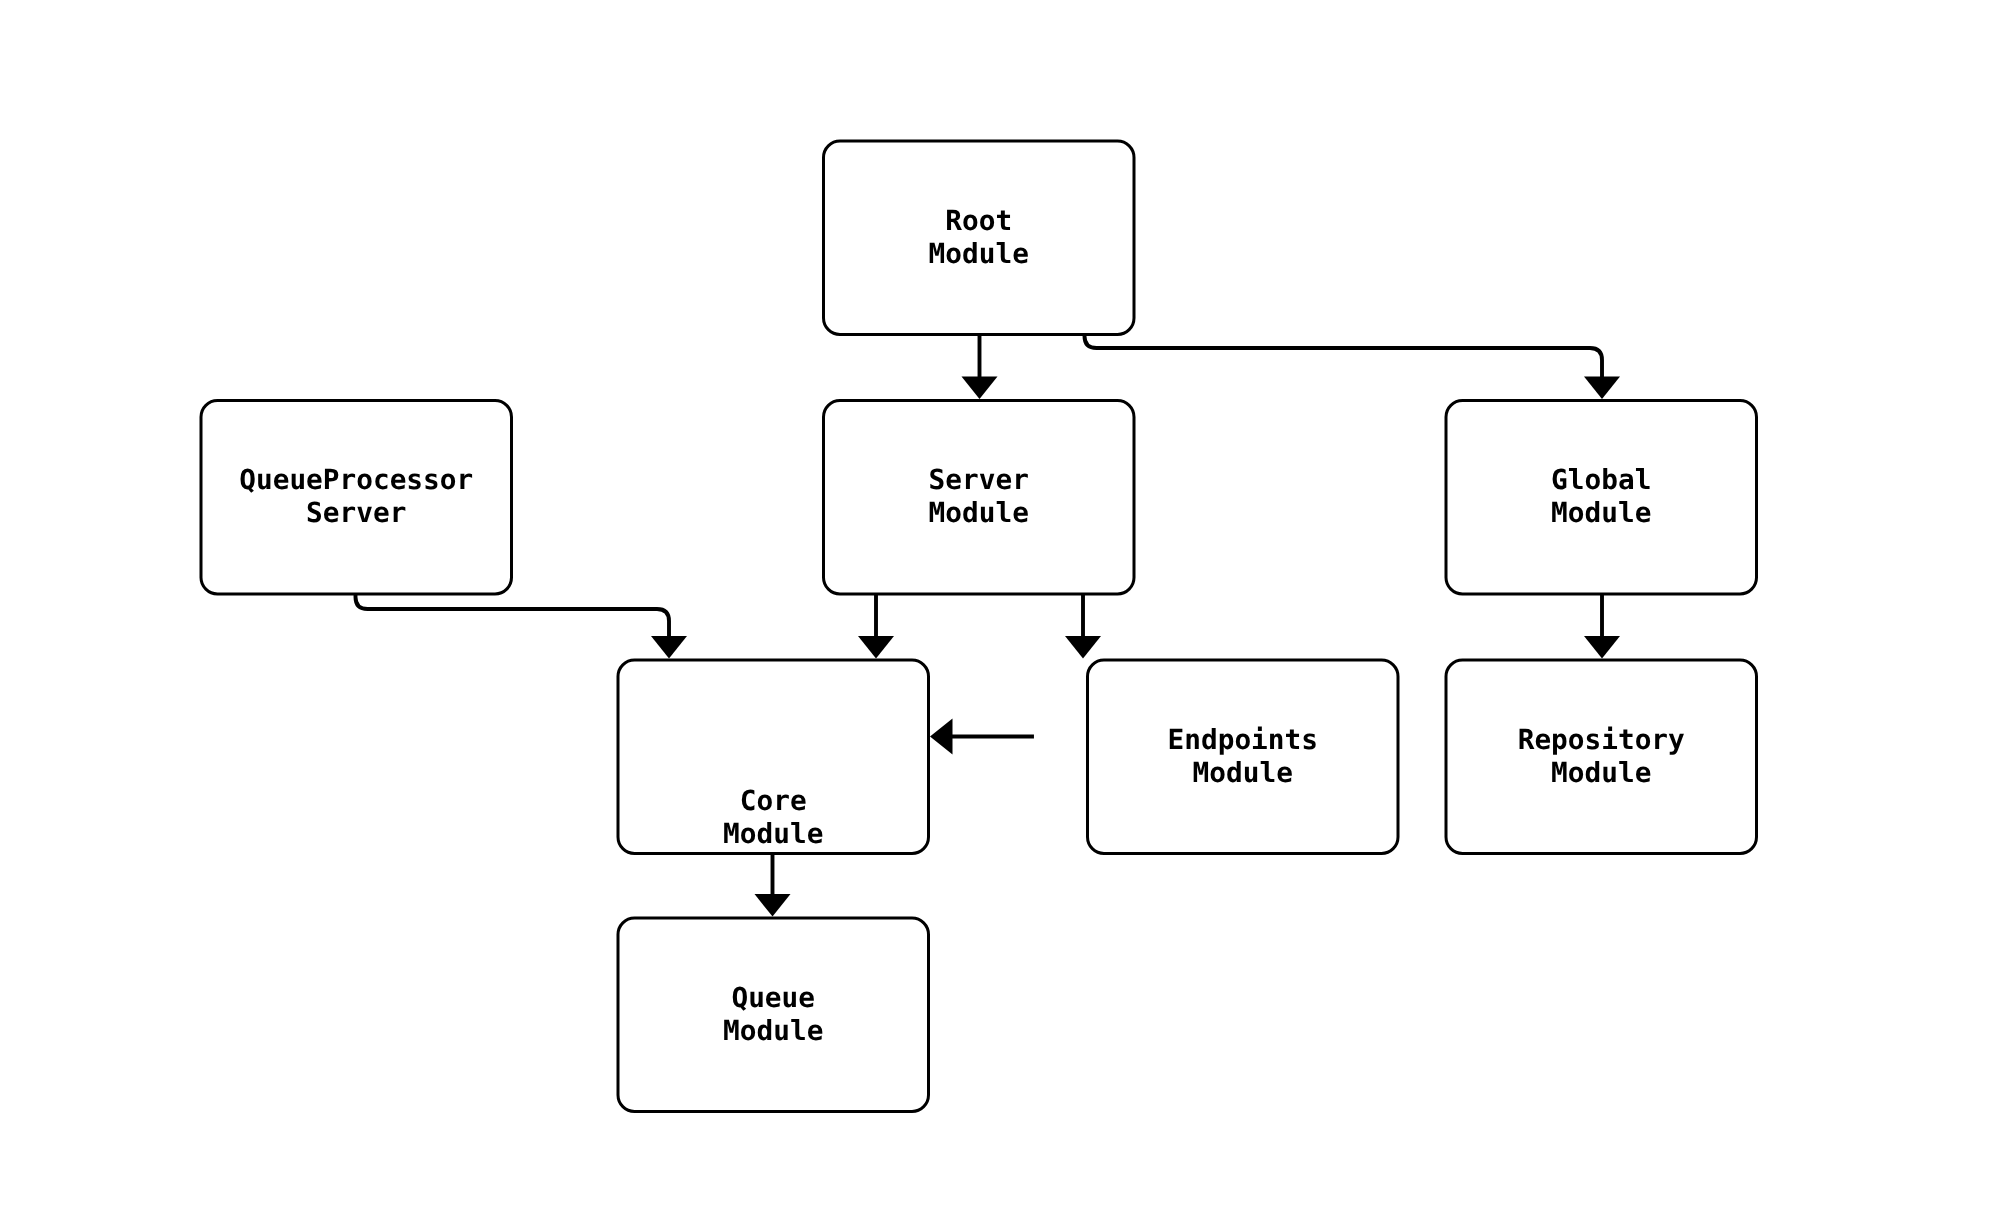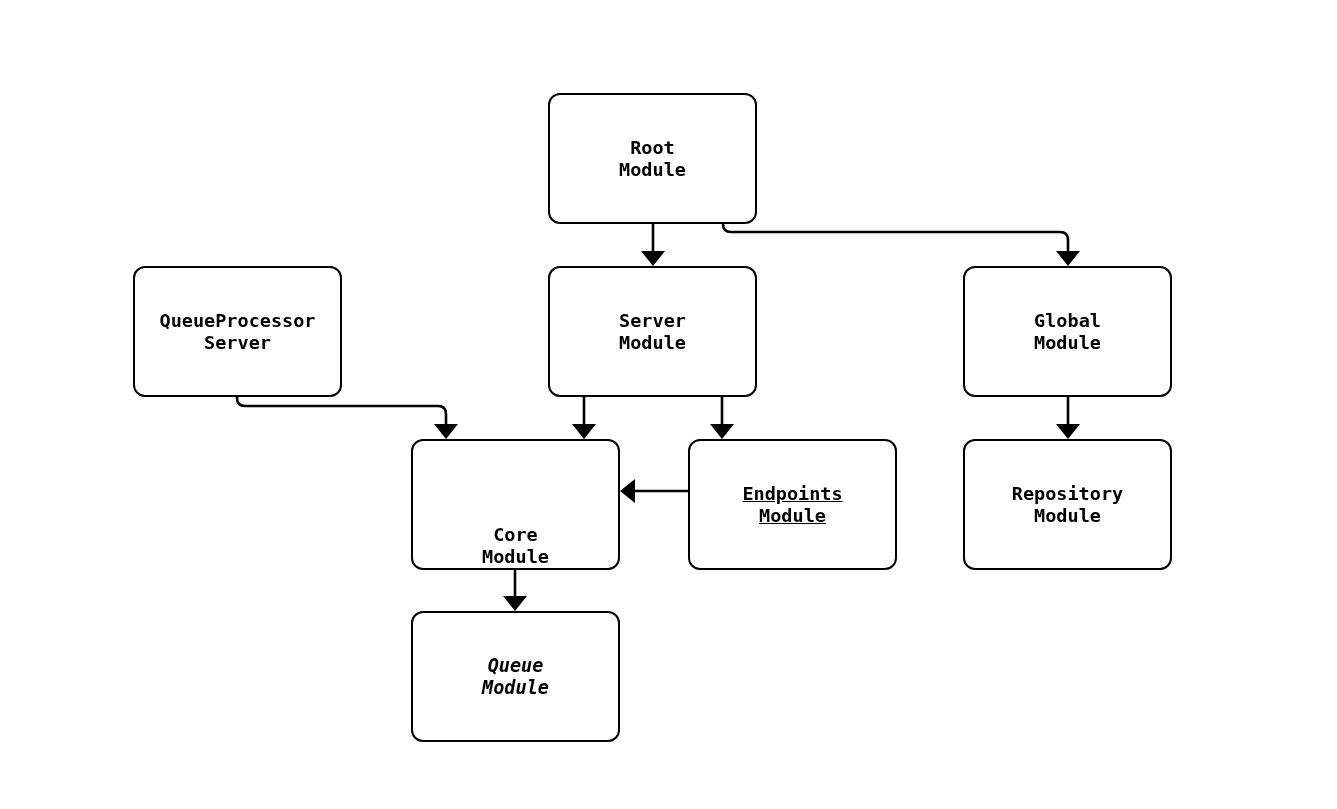--- a/index.html
+++ b/index.html
@@ -50,23 +50,23 @@
     font-weight: bold;
     line-height: 22px;
     color: #000000;
     white-space: pre-line;
   }
   .n-root          { left: 548px; top: 93px;  }
   .n-queueprocessor{ left: 133px; top: 266px; }
   .n-server        { left: 548px; top: 266px; }
   .n-global        { left: 963px; top: 266px; }
   .n-core          { left: 411px; top: 439px; align-items: flex-end; }
-  .n-endpoints     { left: 688px; top: 439px; text-decoration: underline; }
+  .n-endpoints     { left: 724px; top: 439px; }
   .n-repository    { left: 963px; top: 439px; }
-  .n-queue         { left: 411px; top: 611px; font-style: italic; }
+  .n-queue         { left: 411px; top: 611px; }
 </style>
 </head>
 <body>
 
 <div class="canvas">
 
   <svg class="edges-layer" viewBox="0 0 1337 809" xmlns="http://www.w3.org/2000/svg">
 
     <g>
       <path d="M653,198 L653,252"></path>

